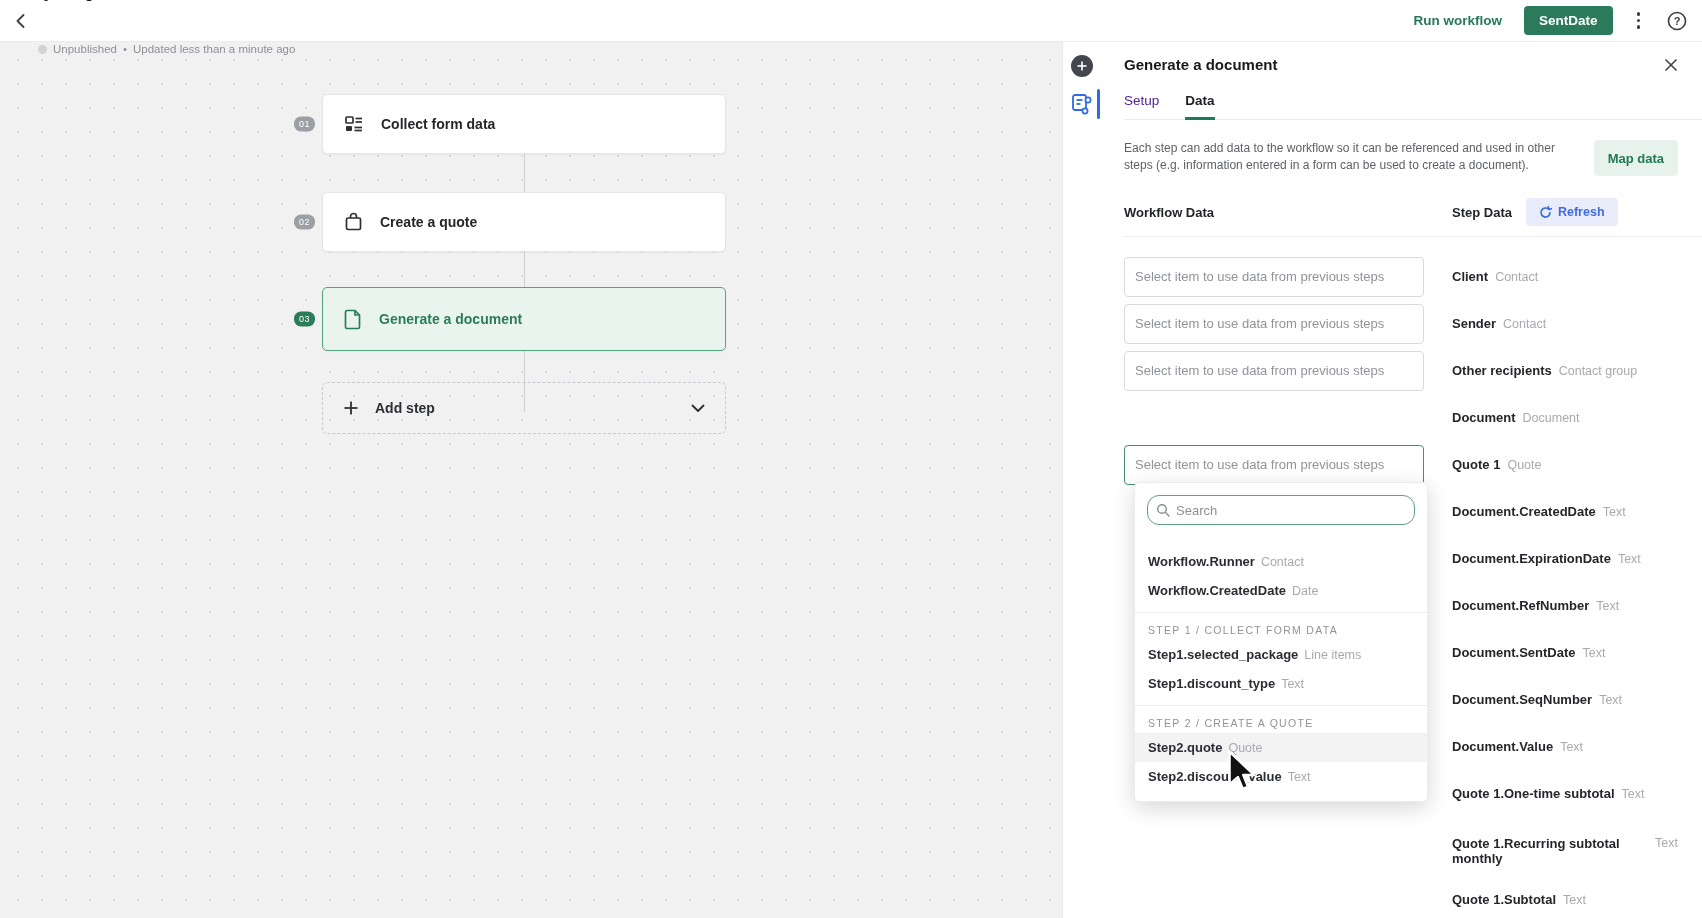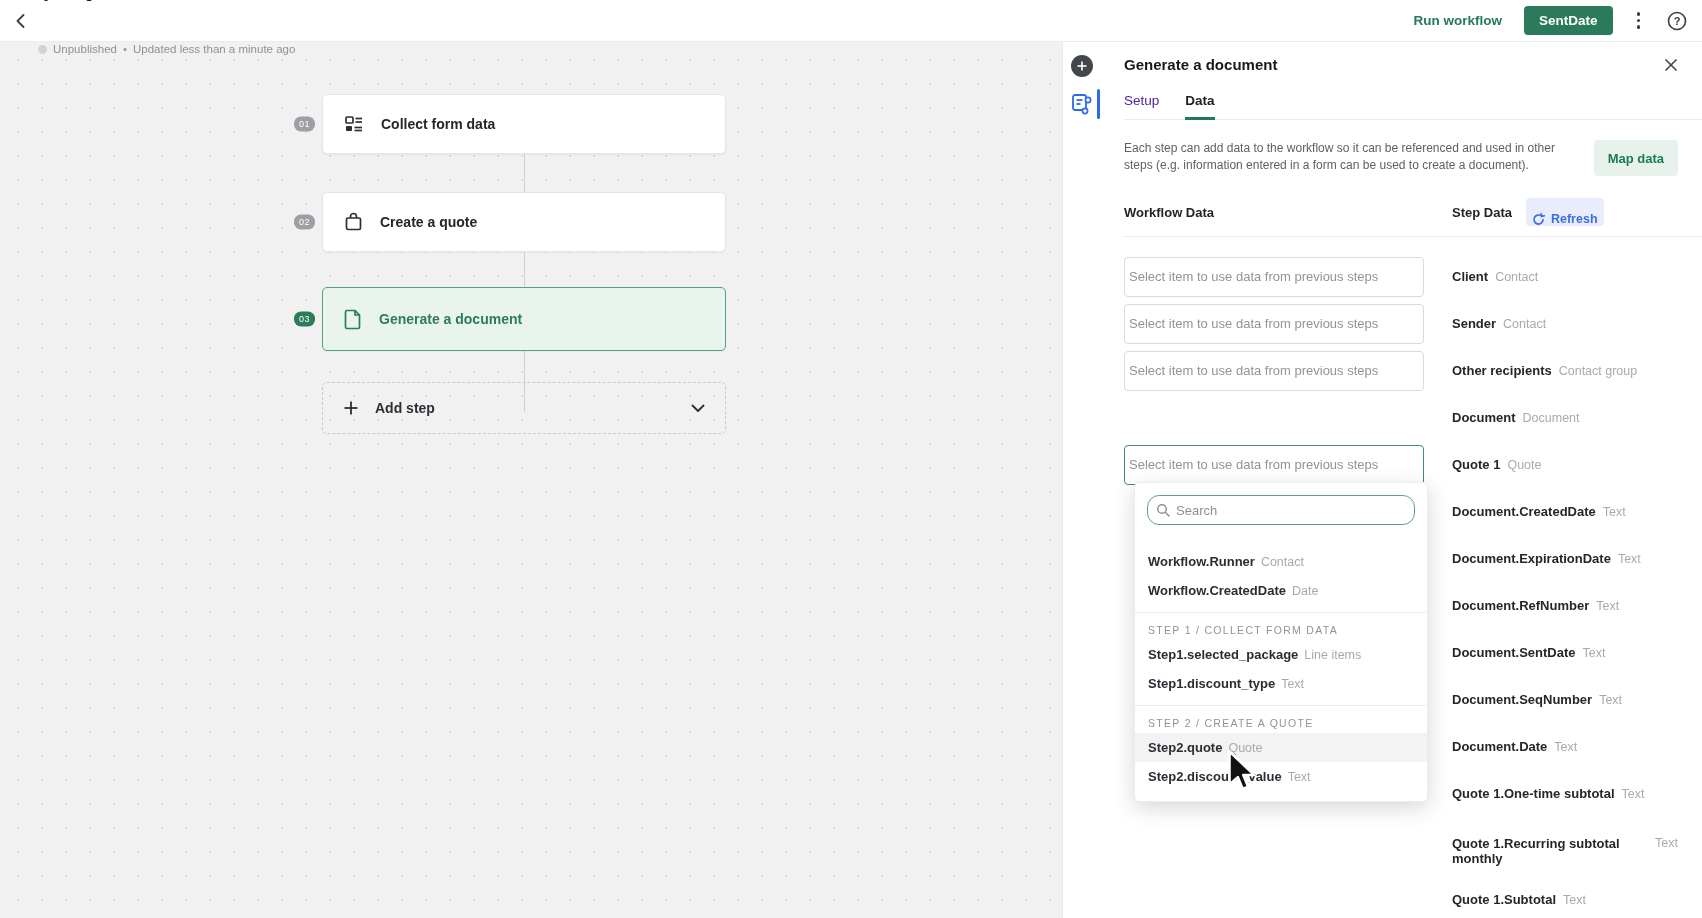--- a/index.html
+++ b/index.html
@@ -64,27 +64,27 @@
   .tab.active::after { content:""; position:absolute; left:0; right:0; bottom:-1px; height:3px; background:#1f7a5c; }
   .desc-row { display:flex; margin-top:20px; align-items:flex-start; }
   .desc { width:466px; font-size:12px; line-height:1.45; color:#5d6167; flex:1; padding-right:24px; }
   .mapdata-btn { background:#e7f2ec; color:#1e7a55; border:none; border-radius:4px; height:36px;
                  padding:0 14px; font-size:13px; font-weight:bold; cursor:pointer; white-space:nowrap; }
   .colheads { display:grid; grid-template-columns:328px 1fr; margin:22px -24px 0 0; padding-bottom:10px;
               border-bottom:1px solid #ececec; align-items:center; }
   .colheads .wd-h { font-size:13px; font-weight:bold; color:#1f2227; }
   .sd-h-wrap { display:flex; align-items:center; gap:14px; }
   .sd-h { font-size:13px; font-weight:bold; color:#1f2227; }
-  .refresh-btn { display:flex; align-items:flex-end; gap:6px; background:#e9edfb; color:#3d6ce0; border:none;
-                 border-radius:4px; height:28px; padding:0 6px; font-size:12.5px; font-weight:bold; cursor:pointer; }
+  .refresh-btn { display:flex; align-items:center; gap:6px; background:#e9edfb; color:#3d6ce0; border:none;
+                 border-radius:4px; height:28px; padding:0 13px; font-size:12.5px; font-weight:bold; cursor:pointer; }
   .rows { margin-top:16px; }
   .data-row { display:grid; grid-template-columns:328px 1fr; height:47px; align-items:center; }
   .data-row.tall { height:59px; }
   .data-row.tall .sd-cell { align-items:flex-start; padding-top:8px; }
-  .wd-input { width:300px; height:40px; border:1px solid #d8dadd; border-radius:4px; padding:0 4px;
+  .wd-input { width:300px; height:40px; border:1px solid #d8dadd; border-radius:4px; padding:0 10px;
               font-size:13px; font-family:inherit; color:#2a2d33; background:#fff; outline:none; }
   .wd-input::placeholder { color:#8f939a; }
   .wd-input.focused { border:1px solid #3f9170; }
   .sd-cell { display:flex; gap:7px; align-items:center; }
   .sd-name { font-size:13px; font-weight:bold; color:#23262b; }
   .sd-type { font-size:12.5px; color:#a6aab0; flex:none; }
   .data-row.tall .sd-name { max-width:204px; }
 
   
   .dropdown { position:absolute; left:34px; top:440px; width:294px; background:#fff; border:1px solid #ececec;
@@ -308,21 +308,21 @@
         <div class="data-row">
             <div></div>
           <div class="sd-cell">
               <span class="sd-name">Document.SeqNumber</span>
               <span class="sd-type">Text</span>
             </div>
           </div>
         <div class="data-row">
             <div></div>
           <div class="sd-cell">
-              <span class="sd-name">Document.Date</span>
+              <span class="sd-name">Document.Value</span>
               <span class="sd-type">Text</span>
             </div>
           </div>
         <div class="data-row">
             <div></div>
           <div class="sd-cell">
               <span class="sd-name">Quote 1.One-time subtotal</span>
               <span class="sd-type">Text</span>
             </div>
           </div>

